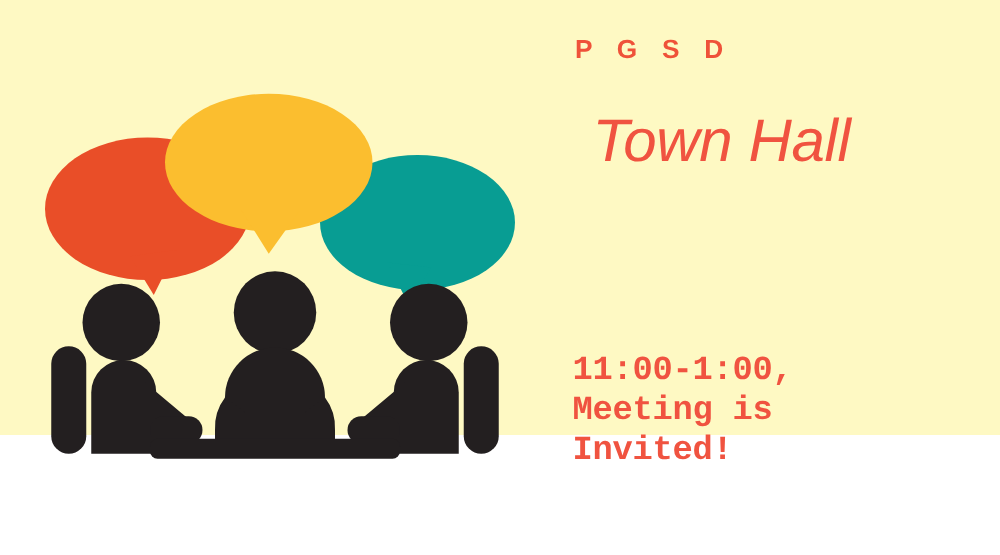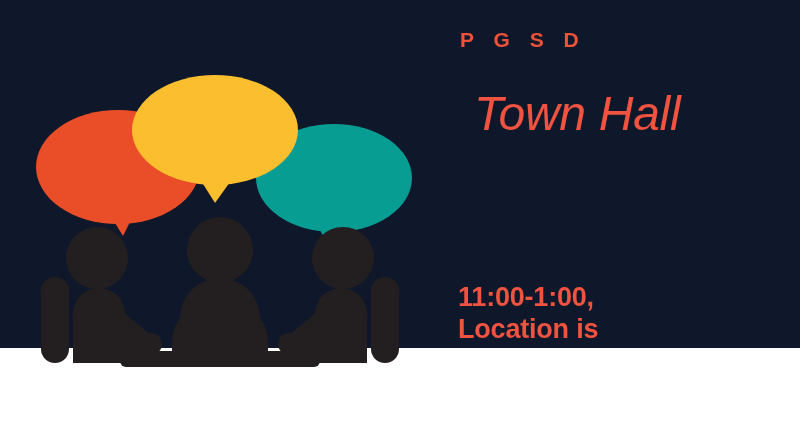--- a/index.html
+++ b/index.html
@@ -11,21 +11,21 @@
     width: 800px;
     height: 444px;
     overflow: hidden;
     font-family: "Liberation Sans", sans-serif;
     position: relative;
   }
   #poster {
     position: relative;
     width: 800px;
     height: 348px;
-    background: #0f172a;
+    background: #fef9c3;
   }
 
   
   #illustration {
     position: absolute;
     left: 0px;
     top: 0px;
     width: 440px;
     height: 444px;
   }
@@ -80,20 +80,21 @@
     width: 342px;
     font-size: 27px;
     font-weight: bold;
     color: #F05340;
     line-height: 1.18;
     letter-spacing: -0.2px;
   }
   #details .dline {
     display: block;
     white-space: nowrap;
+    font-family: Liberation Mono, monospace;
   }
 </style>
 </head>
 <body>
 
 <div id="poster">
 
   <div id="illustration">
     <svg viewBox="0 0 440 444" xmlns="http://www.w3.org/2000/svg" aria-hidden="true">
 
@@ -150,17 +151,18 @@
   <div id="text-column">
 
     <div id="org-label">P G S D</div>
 
     <div id="main-title">
       <span class="tline">Town Hall</span>
     </div>
 
     <div id="details">
       <span class="dline">11:00-1:00,</span>
-      <span class="dline">Location is</span>
+      <span class="dline">Meeting is</span>
+      <span class="dline">Invited!</span>
     </div>
 
   </div>
 </div>
 
 </body></html>

